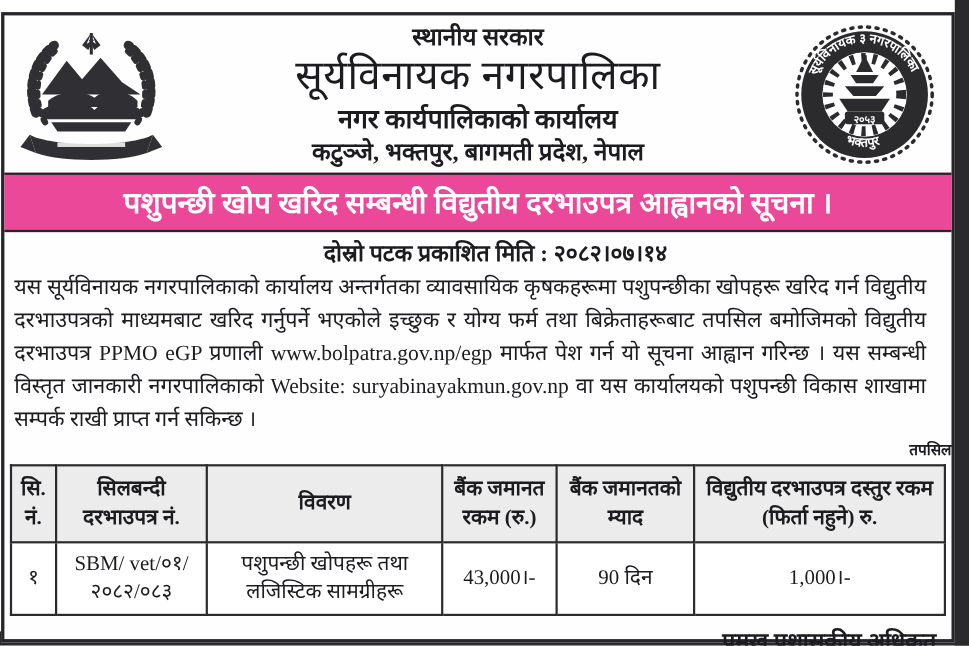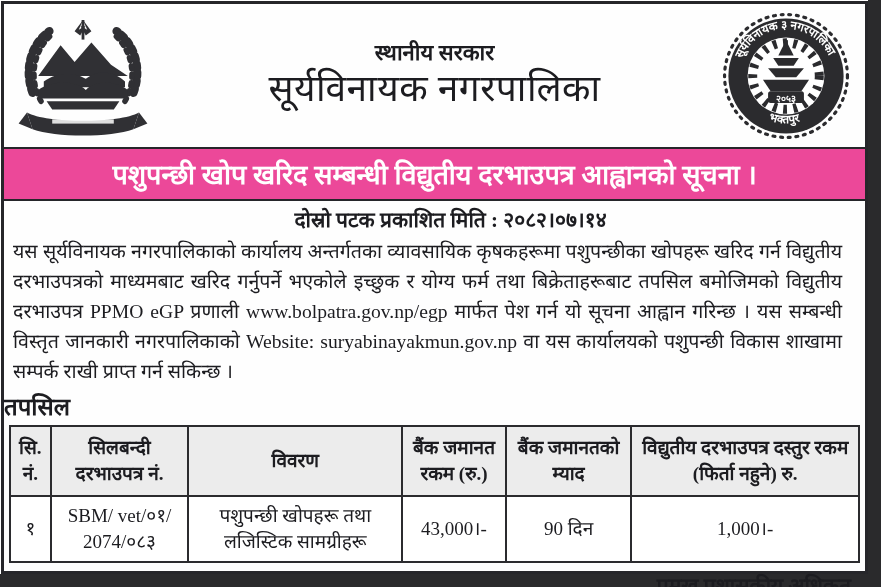--- a/index.html
+++ b/index.html
@@ -5,21 +5,21 @@
   html,body{margin:0;padding:0;}
   body{
     width:881px;height:587px;overflow:hidden;position:relative;
     background:#ffffff;
     font-family:"Liberation Serif","DejaVu Serif",serif;
     color:#1c1c20;
   }
   .shadow-right{position:absolute;top:0;right:0;width:13px;height:587px;background:#2a2a2c;}
   .shadow-bottom{position:absolute;left:0;bottom:0;width:881px;height:13px;background:#2a2a2c;}
   .page{
-    position:absolute;left:1px;top:1px;width:867px;height:573px;
+    position:absolute;left:1px;top:11px;width:867px;height:573px;
     box-sizing:border-box;border:3px solid #26262a;background:#fefefe;
   }
   
   .header{display:flex;align-items:center;height:143px;}
   .emblem{flex:0 0 158px;display:flex;justify-content:center;align-items:center;}
   .emblem svg{display:block;}
   .header-center{flex:1;text-align:center;line-height:1.25;}
   .h-line1{font-size:22px;font-weight:bold;}
   .h-title{font-size:37px;font-weight:normal;letter-spacing:0.5px;}
   .h-line3{font-size:24px;font-weight:bold;}
@@ -31,21 +31,21 @@
     font-size:27px;font-weight:bold;padding:6px 4px 7px 4px;
   }
   
   .date-line{text-align:center;font-size:21px;font-weight:bold;padding:4px 0 2px 0;margin-left:32px;}
   
   .body-par{
     font-size:19.6px;line-height:1.53;text-align:justify;
     padding:2px 23px 0 9px;
   }
   
-  .table-title{text-align:left;font-size:24px;font-weight:bold;padding:2px 0 3px 0;}
+  .table-title{text-align:right;font-size:14px;font-weight:bold;padding:2px 0 3px 0;}
   
   table{border-collapse:collapse;width:851px;margin:0 auto;table-layout:fixed;}
   th,td{border:2px solid #2b2b2e;text-align:center;vertical-align:middle;padding:3px 4px;}
   th{background:#ececec;font-size:19px;font-weight:bold;line-height:1.35;height:62px;}
   td{font-size:19px;line-height:1.35;height:58px;background:#fff;}
   .c1{width:4.8%;}.c2{width:16.2%;}.c3{width:25.2%;}.c4{width:12.2%;}.c5{width:14.8%;}.c6{width:26.8%;}
   
   .signature{
     text-align:right;font-size:21px;font-weight:bold;
     padding:8px 14px 0 0;
@@ -86,20 +86,22 @@
           <path d="M90,72 L96,80 L86,84 Z"></path>
 
           <rect x="28" y="77" width="44" height="3" fill="#fefefe" opacity="0.85"></rect>
         </g>
       </svg>
     </div>
 
     <div class="header-center">
       <div class="h-line1">स्थानीय सरकार</div>
       <div class="h-title">सूर्यविनायक नगरपालिका</div>
+      <div class="h-line3">नगर कार्यपालिकाको कार्यालय</div>
+      <div class="h-line4">कटुञ्जे, भक्तपुर, बागमती प्रदेश, नेपाल</div>
     </div>
 
     <div class="emblem">
       <svg width="128" height="128" viewBox="0 0 100 100">
         <defs>
           <path id="arcTop" d="M50,50 m-37,0 a37,37 0 1,1 74,0"></path>
           <path id="arcBot" d="M50,50 m-37,0 a37,37 0 1,0 74,0"></path>
         </defs>
 
         <circle cx="50" cy="50" r="48" fill="none" stroke="#2b2b2e" stroke-width="2.5" stroke-dasharray="1.5,4.5" stroke-linecap="round"></circle>
@@ -152,21 +154,21 @@
         <th>सिलबन्दी दरभाउपत्र नं.</th>
         <th>विवरण</th>
         <th>बैंक जमानत रकम (रु.)</th>
         <th>बैंक जमानतको म्याद</th>
         <th>विद्युतीय दरभाउपत्र दस्तुर रकम (फिर्ता नहुने) रु.</th>
       </tr>
     </thead>
     <tbody>
       <tr>
         <td>१</td>
-        <td>SBM/ vet/०१/ 2074/०८३</td>
+        <td>SBM/ vet/०१/ २०८२/०८३</td>
         <td>पशुपन्छी खोपहरू तथा लजिस्टिक सामग्रीहरू</td>
         <td>43,000।-</td>
         <td>90 दिन</td>
         <td>1,000।-</td>
       </tr>
     </tbody>
   </table>
 
   <div class="signature">प्रमुख प्रशासकीय अधिकृत</div>
 

